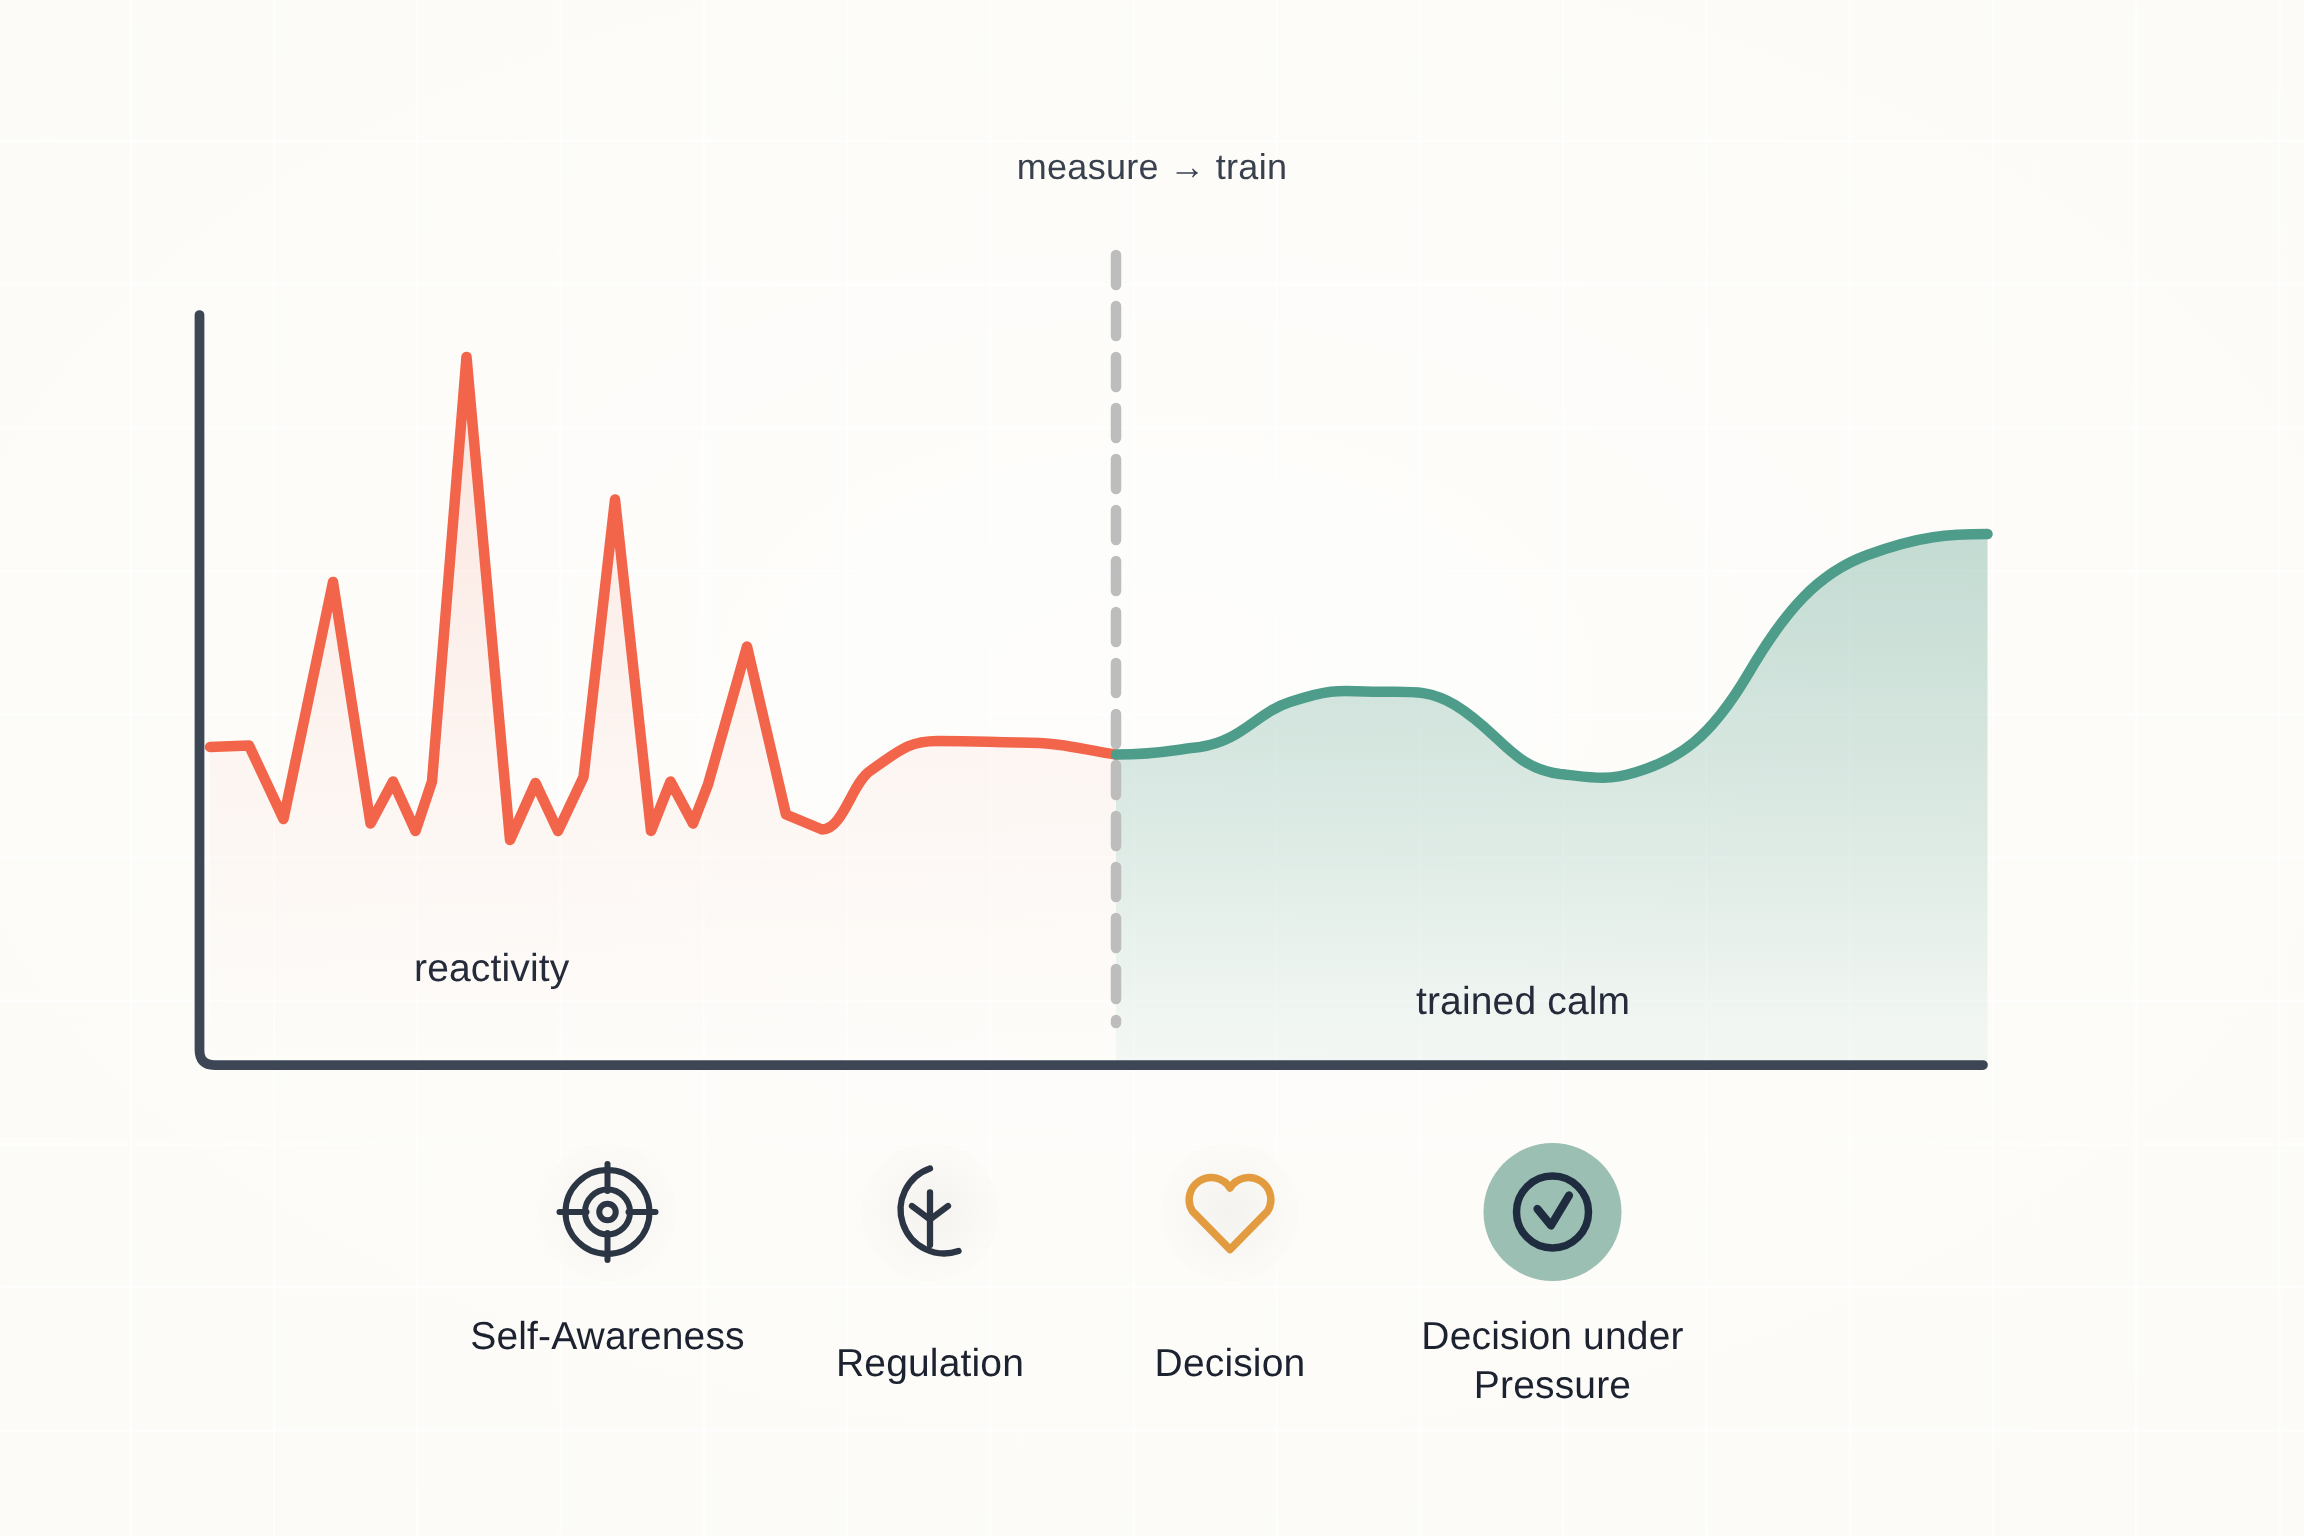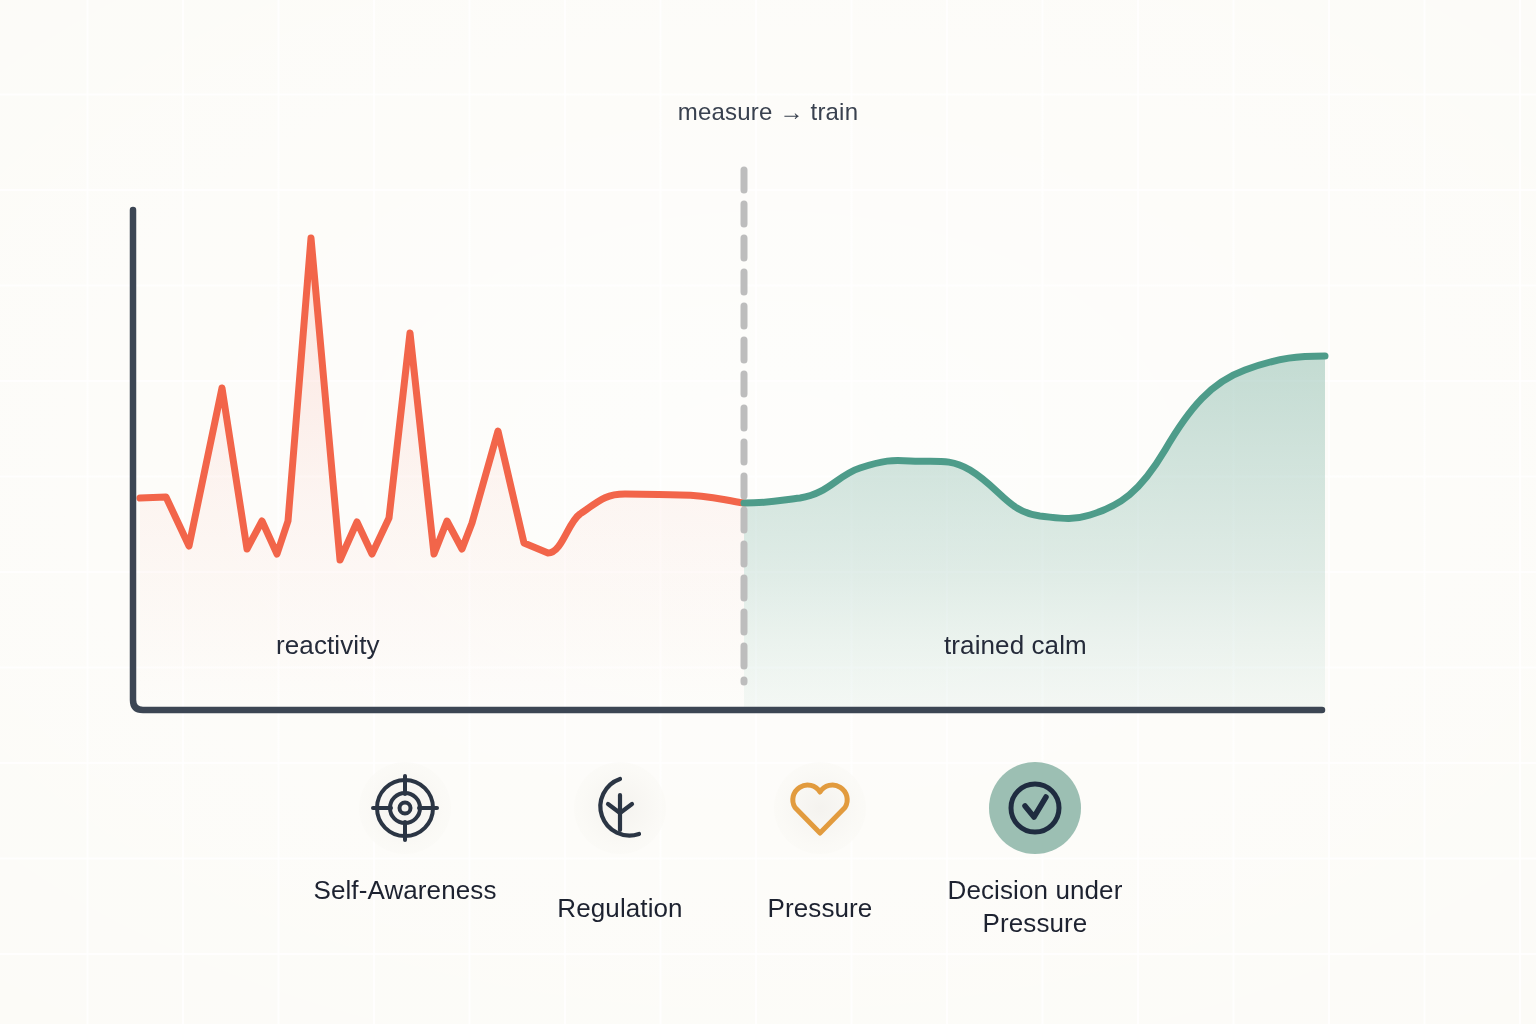--- a/index.html
+++ b/index.html
@@ -72,21 +72,21 @@
     color: #252b3a;
     letter-spacing: 0.1px;
     white-space: nowrap;
   }
   #phase-label-reactivity {
     left: 276px;
     top: 630px;
   }
   #phase-label-trained-calm {
     left: 944px;
-    top: 630px;
+    top: 652px;
   }
 
   
   #icon-row {
     position: absolute;
     left: 290px;
     top: 762px;
     width: 900px;
     height: 210px;
     display: flex;
@@ -208,21 +208,21 @@
     </div>
     <div class="icon-label">Regulation</div>
   </div>
 
   <div class="icon-item w-narrow">
     <div class="icon-bubble">
       <svg width="72" height="72" viewBox="0 0 72 72">
         <path d="M36 61 L11 35.5 A14.5 14.5 0 0 1 36 20 A14.5 14.5 0 0 1 61 35.5 Z" fill="none" stroke="#e29b3e" stroke-width="5" stroke-linecap="round" stroke-linejoin="round"></path>
       </svg>
     </div>
-    <div class="icon-label">Pressure</div>
+    <div class="icon-label">Decision</div>
   </div>
 
   <div class="icon-item">
     <div class="icon-bubble filled">
       <svg width="66" height="66" viewBox="0 0 66 66">
         <circle cx="33" cy="33" r="24" fill="none" stroke="#1f2c40" stroke-width="5"></circle>
         <path d="M23 31 L32 42 L44 22" fill="none" stroke="#1f2c40" stroke-width="5.5" stroke-linecap="round" stroke-linejoin="round"></path>
       </svg>
     </div>
     <div class="icon-label">Decision under Pressure</div>

